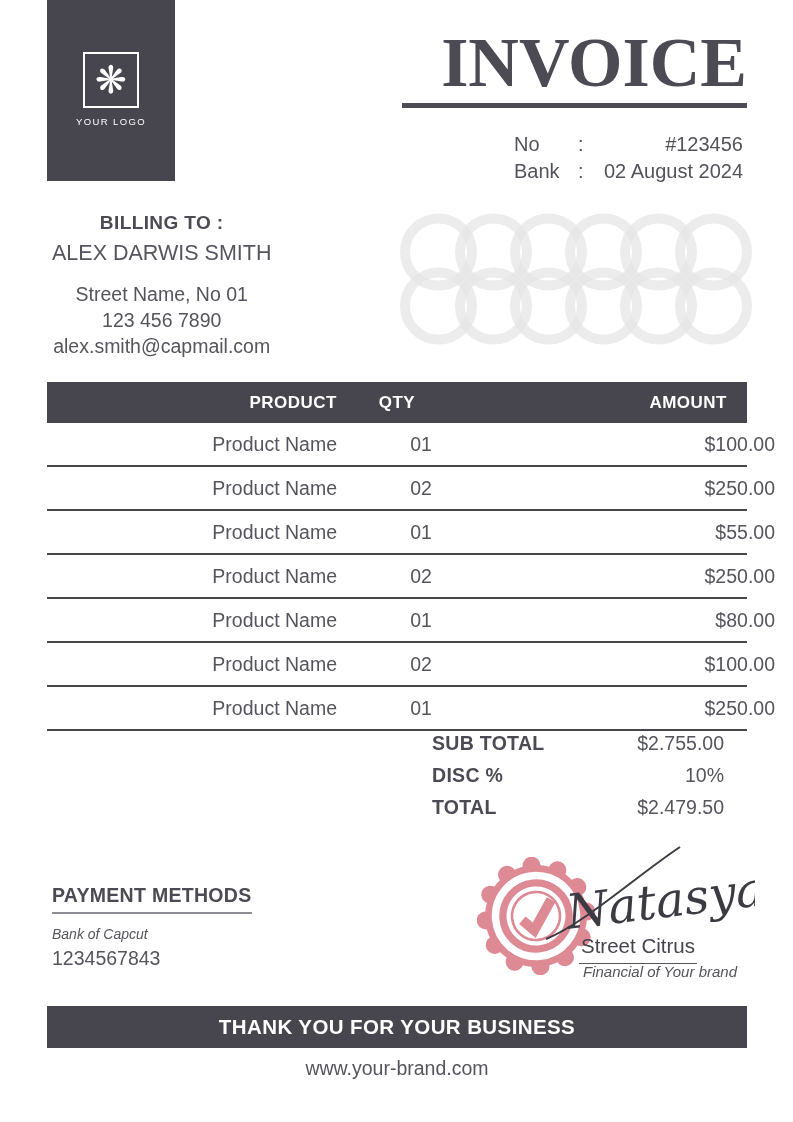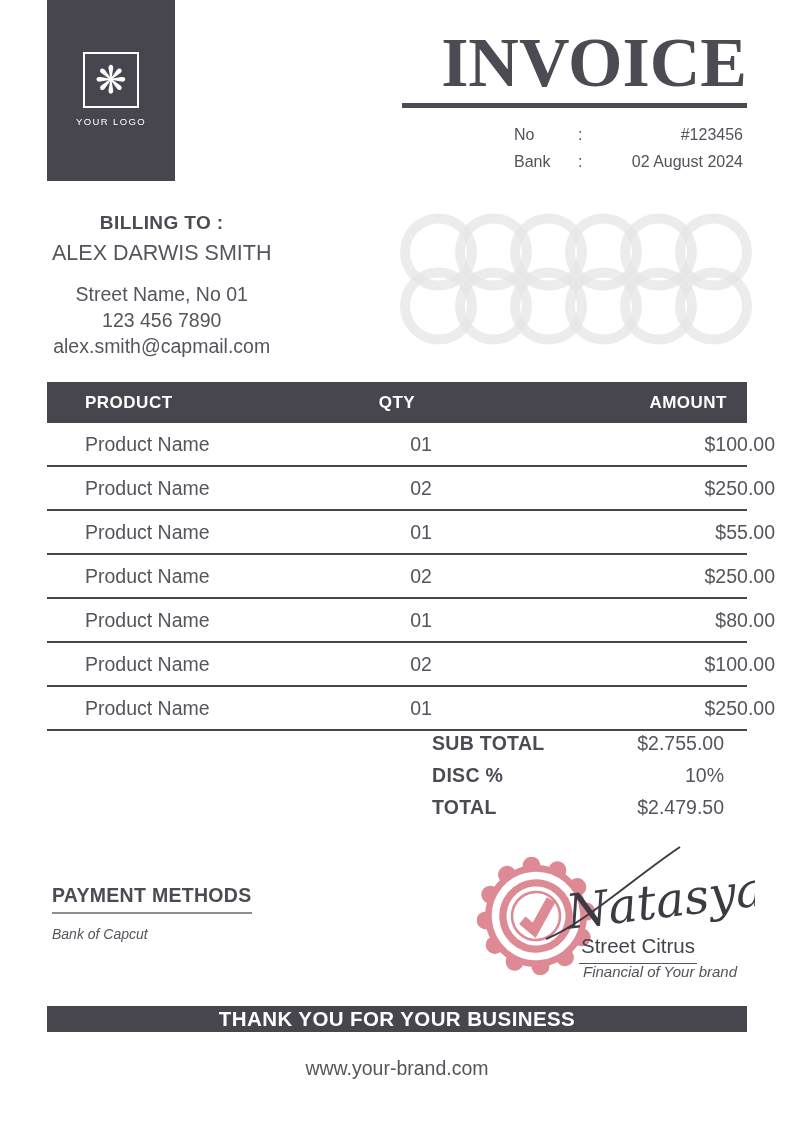--- a/index.html
+++ b/index.html
@@ -12,40 +12,40 @@
   .logo-square{margin-top:52px;width:52px;height:52px;border:2.5px solid #ffffff;
     display:flex;align-items:center;justify-content:center;}
   .logo-glyph{color:#ffffff;font-size:38px;line-height:1;font-family:"DejaVu Sans",sans-serif;}
   .logo-text{color:#ffffff;font-size:9.5px;letter-spacing:1.4px;margin-top:8px;}
 
   
   .title-block{position:absolute;left:402px;top:28px;width:345px;text-align:right;}
   .invoice-title{font-family:"Liberation Serif","DejaVu Serif",serif;font-weight:700;
     font-size:70px;line-height:1;color:#4c4a53;letter-spacing:0;white-space:nowrap;}
   .title-rule{height:5px;background:#4c4a53;margin-top:5px;}
-  .meta{margin-top:13px;font-size:16px;color:#54525a;}
+  .meta{margin-top:23px;font-size:20px;color:#54525a;}
   .meta-row{display:flex;line-height:27px;}
   .meta-label{width:64px;text-align:left;margin-left:112px;}
   .meta-colon{width:26px;text-align:left;}
   .meta-value{flex:1;text-align:right;padding-right:4px;}
 
   
   .billing{position:absolute;left:52px;top:212px;text-align:center;}
   .billing-heading{font-weight:700;font-size:19px;letter-spacing:0.4px;color:#4c4a53;}
   .billing-name{font-size:21.5px;margin-top:7px;color:#56545c;}
   .billing-lines{margin-top:15px;font-size:19.5px;line-height:26px;color:#56545c;}
 
   
   .circles{position:absolute;left:400px;top:210px;}
 
   
   .items-table{position:absolute;left:47px;top:382px;width:700px;}
   .thead,.trow{display:grid;grid-template-columns:290px 120px 290px;align-items:center;}
   .thead{height:41px;background:#47454e;color:#ffffff;font-weight:700;font-size:17px;letter-spacing:0.5px;}
-  .col-product{padding-left:38px;text-align:left;}
+  .col-product{padding-left:38px;text-align:right;}
   .col-qty{text-align:center;}
   .col-amount{text-align:right;padding-right:20px;}
   .trow{height:42px;font-size:19.5px;color:#56545c;border-bottom:2px solid #47454e;gap:24px;}
 
   
   .totals{position:absolute;left:432px;top:727px;width:292px;font-size:19.5px;}
   .totals-row{display:flex;justify-content:space-between;align-items:center;height:32px;}
   .totals-label{font-weight:700;color:#4c4a53;letter-spacing:0.3px;}
   .totals-value{color:#56545c;}
 
@@ -57,21 +57,21 @@
   .payment-account{font-size:19.5px;margin-top:5px;color:#56545c;}
 
   
   .stamp{position:absolute;left:477px;top:857px;}
   .signature-svg{position:absolute;left:540px;top:843px;}
   .sign-name{position:absolute;left:579px;top:934px;font-size:20.5px;color:#45434c;
     padding:0 2px 5px 2px;border-bottom:1.5px solid #55535b;}
   .sign-role{position:absolute;left:583px;top:963px;font-style:italic;font-size:15px;color:#55535b;}
 
   
-  .footer-bar{position:absolute;left:47px;top:1006px;width:700px;height:26px;background:#47454e;
+  .footer-bar{position:absolute;left:47px;top:1006px;width:700px;height:42px;background:#47454e;
     color:#ffffff;display:flex;align-items:center;justify-content:center;
     font-weight:700;font-size:20.5px;letter-spacing:0.4px;}
   .website{position:absolute;left:47px;top:1057px;width:700px;text-align:center;
     font-size:19.5px;color:#56545c;}
 </style>
 </head>
 <body>
 
 <div id="page">
 
@@ -180,20 +180,21 @@
     </div>
     <div class="totals-row">
       <span class="totals-label">TOTAL</span>
       <span class="totals-value">$2.479.50</span>
     </div>
   </div>
 
   <div class="payment">
     <div class="payment-heading">PAYMENT METHODS</div>
     <div class="payment-bank">Bank of Capcut</div>
+    <div class="payment-account">1234567843</div>
   </div>
 
   <svg class="stamp" width="118" height="118" viewBox="0 0 118 118">
     <g transform="rotate(-5 59 59)" opacity="0.95">
       <g fill="#dd8490">
         <circle cx="59" cy="59" r="51"></circle>
         <circle cx="109.5" cy="59" r="9"></circle>
         <circle cx="102.7" cy="84.25" r="9"></circle>
         <circle cx="84.25" cy="102.7" r="9"></circle>
         <circle cx="59" cy="109.5" r="9"></circle>

